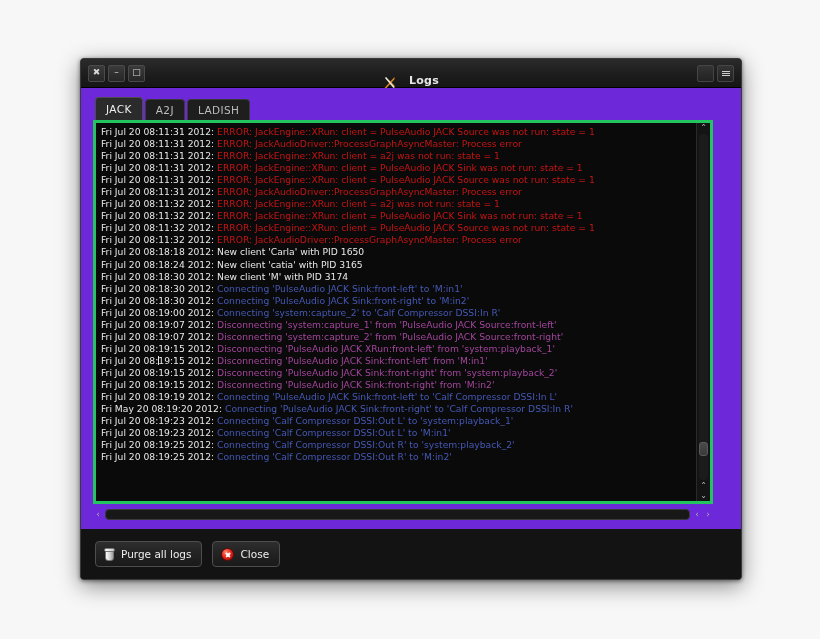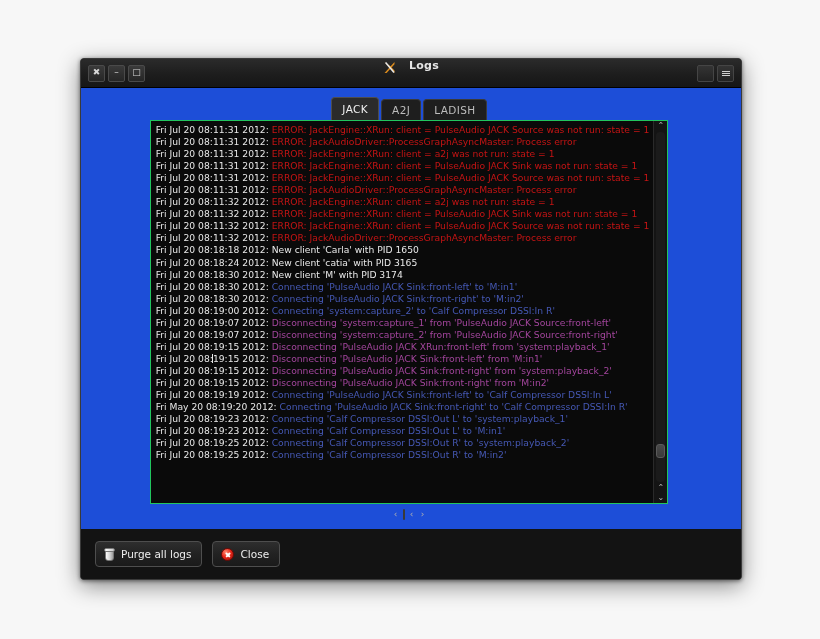--- a/index.html
+++ b/index.html
@@ -62,21 +62,21 @@
     line-height: 13px;
     text-align: center;
     font-family: "DejaVu Sans", sans-serif;
   }
   .tb-center {
     position: absolute;
     left: 0; right: 0;
     text-align: center;
     pointer-events: none;
     display: flex;
-    align-items: flex-start;
+    align-items: flex-end;
     justify-content: center;
     gap: 13px;
     height: 28px;
   }
   .tb-title {
     color: #e6e6e6;
     font-size: 11px;
     font-weight: bold;
     letter-spacing: 0.2px;
   }
@@ -106,26 +106,25 @@
   }
   .hb-line {
     width: 8px;
     height: 1px;
     background: #cfcfcf;
   }
 
   
   .wbody {
     flex: 1 1 auto;
-    background: #1d4ed8;
+    background: #6d28d9;
     display: flex;
     flex-direction: column;
-    padding: 10px 16px 8px 12px;
-    box-sizing: border-box;
-    align-items: center;
+    padding: 10px 28px 8px 12px;
+    box-sizing: border-box;
   }
 
   
   .tabstrip {
     display: flex;
     align-items: flex-end;
     height: 22px;
     flex: 0 0 auto;
     padding-left: 2px;
   }
@@ -148,21 +147,21 @@
     color: #f0f0f0;
     height: 22px;
     border-color: #4d4d4d;
   }
 
   
   .logpane {
     flex: 1 1 auto;
     position: relative;
     display: flex;
-    border: 1px solid #22c55e;
+    border: 3px solid #22c55e;
     background: #0a0a0a;
     box-sizing: border-box;
     min-height: 0;
   }
   .logtext {
     flex: 1 1 auto;
     overflow: hidden;
     padding: 3px 4px 3px 5px;
     font-family: "DejaVu Sans", sans-serif;
     font-size: 9.2px;

